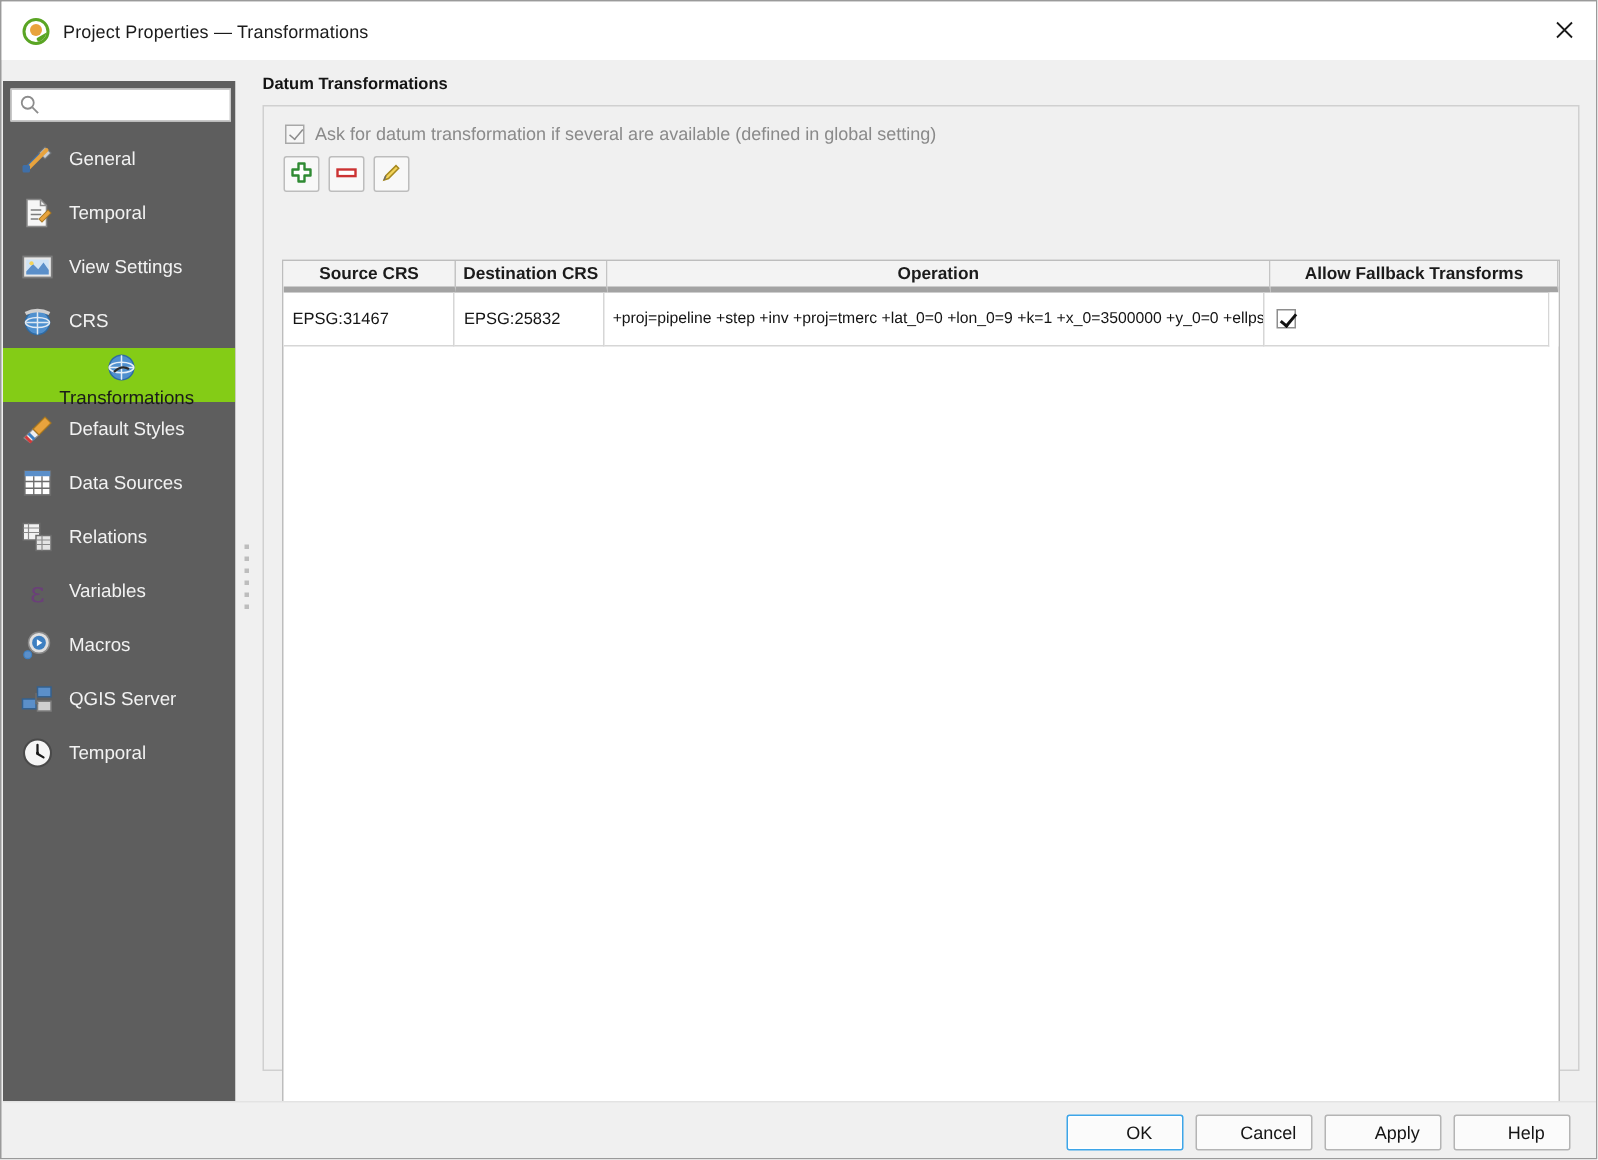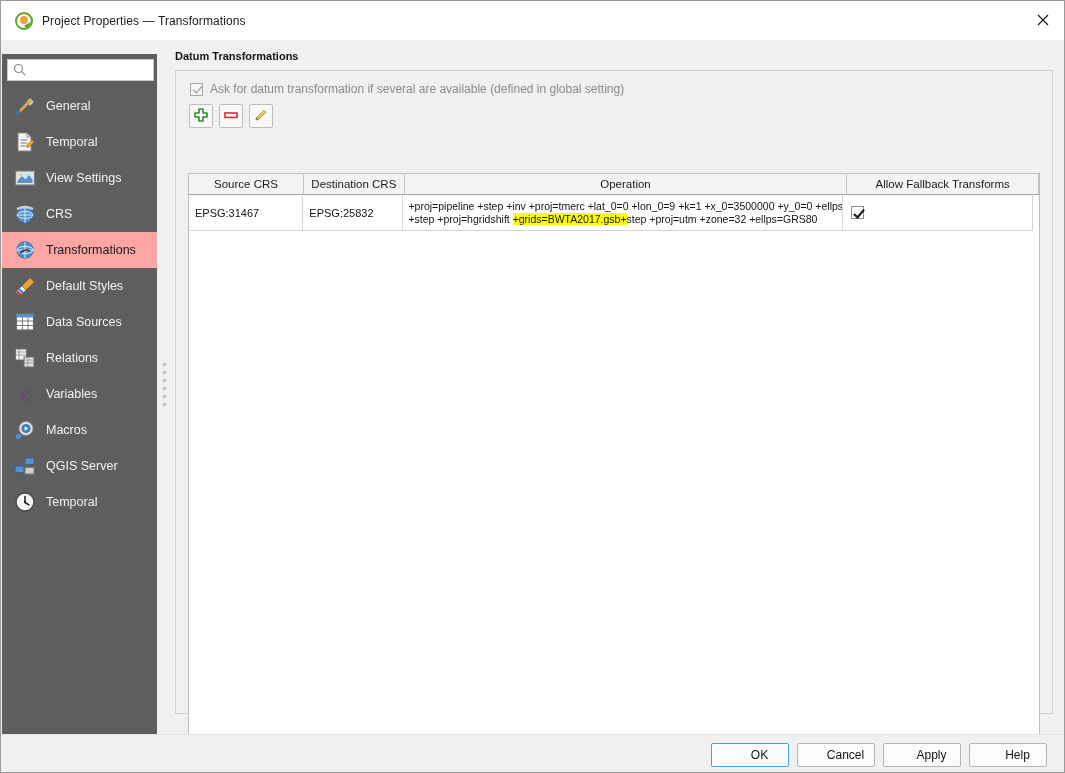--- a/index.html
+++ b/index.html
@@ -129,22 +129,23 @@
     height: 36px;
     display: flex;
     align-items: center;
     padding-left: 10px;
     box-sizing: border-box;
     color: #f2f2f2;
     font-size: 12.5px;
     cursor: default;
   }
   .nav-item.selected {
-    background: #fca5a5;
+    background: #84cc16;
     color: #1a1a1a;
+    flex-direction: column;
   }
   .nav-item .nav-icon {
     width: 26px; height: 26px;
     margin-right: 8px;
     flex: 0 0 auto;
     display: flex;
     align-items: center;
     justify-content: center;
   }
   .nav-item .nav-label { white-space: nowrap; }
@@ -251,29 +252,30 @@
     overflow: hidden;
   }
   .thead {
     display: flex;
     height: 21px;
     background: #f3f3f3;
   }
   .th {
     box-sizing: border-box;
     border-right: 1px solid #c4c4c4;
-    border-bottom: 1px solid #a3a3a3;
+    border-bottom: 4px solid #a3a3a3;
     background: #f3f3f3;
     font-size: 11.5px;
     color: #1b1b1b;
     display: flex;
     align-items: center;
     justify-content: center;
     height: 21px;
     cursor: default;
+    font-weight: bold;
   }
   .th-src { width: 120px; }
   .th-dst { width: 105px; }
   .th-op  { width: 462px; }
   .th-fb  { width: 200px; text-align: center; }
   .th-pad { flex: 1 1 auto; border-right: 0; }
 
   .trow {
     display: flex;
     height: 36px;
@@ -595,23 +597,20 @@
           <div class="th th-fb">Allow Fallback Transforms</div>
           <div class="th th-pad"></div>
         </div>
 
         <div class="trow">
           <div class="td td-src">EPSG:31467</div>
           <div class="td td-dst">EPSG:25832</div>
           <div class="td td-op">
             <div class="op-lines">
               <div><span>+proj=pipeline +step +inv +proj=tmerc +lat_0=0 +lon_0=9 +k=1 +x_0=3500000 +y_0=0 +ellps=bessel</span></div>
-              <div>
-                <span>+step +proj=hgridshift </span><span class="op-hl">+grids=BWTA2017.gsb+</span><span>step +proj=utm +zone=32 +ellps=GRS80</span>
-              </div>
             </div>
           </div>
           <div class="td td-fb">
             <span class="cb-checked"></span>
           </div>
           <div class="td td-pad"></div>
         </div>
 
       </div>
     </div>

